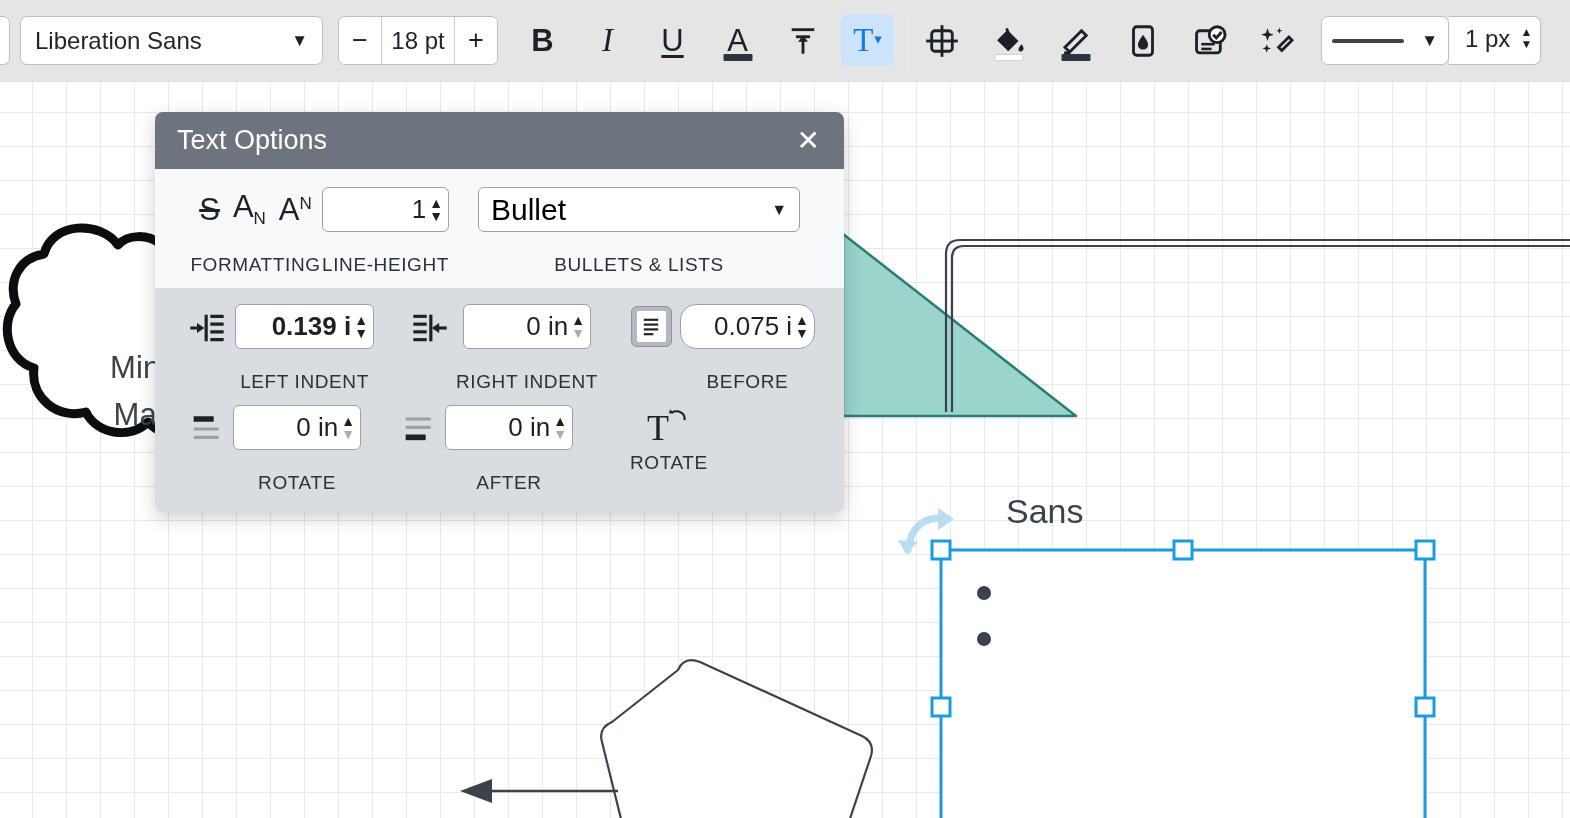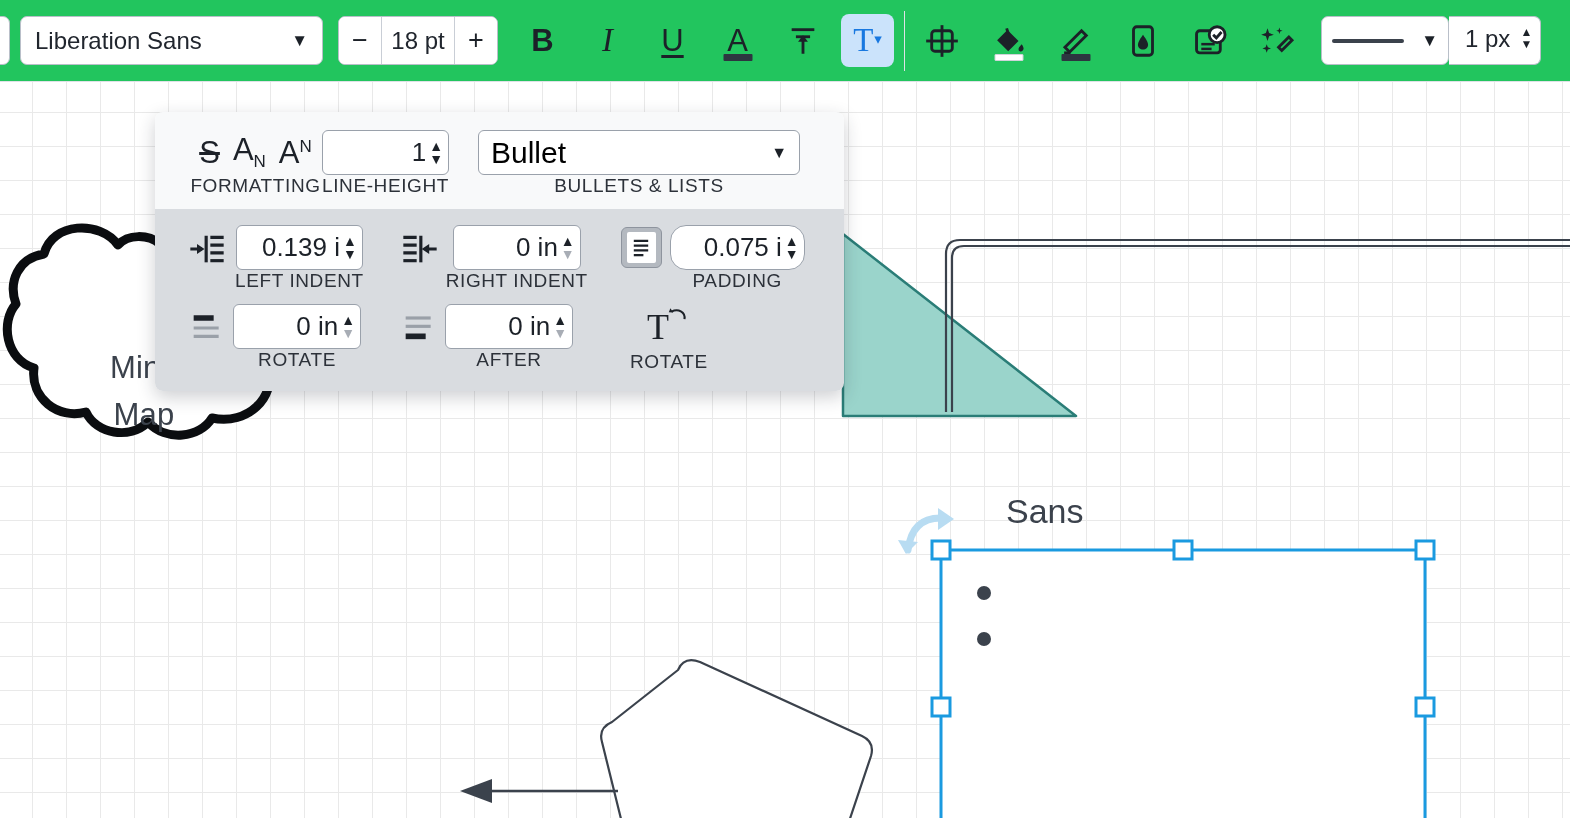--- a/index.html
+++ b/index.html
@@ -24,21 +24,21 @@
   #canvas-svg { position:absolute; left:0; top:0; }
 
   .shape-label {
     position:absolute; color:#3b424c; font-size:31px; line-height:47px;
     text-align:center; white-space:pre-line; letter-spacing:.2px;
   }
 
   
   #toolbar {
     position:absolute; left:0; top:0; width:1570px; height:82px;
-    background:#22c55e; border-bottom:1px solid #dfe2e7;
+    background:#e5e5e5; border-bottom:1px solid #dfe2e7;
     display:flex; align-items:center;
   }
   .tb-sep { width:1px; height:60px; background:#dfe2e7; margin:0 10px; flex:none; }
 
   .ctl {
     border:1px solid #b9bfc9; border-radius:7px; background:#ffffff;
     height:49px; display:flex; align-items:center; flex:none;
   }
   .font-select {
     width:303px; padding:0 14px; justify-content:space-between;
@@ -88,21 +88,21 @@
     padding:0 18px 0 22px; justify-content:space-between;
   }
   #dlg-title { color:#ffffff; font-size:27px; }
   #dlg-close { color:#ffffff; font-size:28px; line-height:1; padding:4px 6px; }
 
   .dlg-sec-top { background:#f8f9fa; padding:18px 0 12px 28px; }
   .dlg-sec-bot { background:#d9dce0; padding:16px 0 18px 32px; }
 
   .row { display:flex; align-items:flex-start; }
   .field { display:flex; flex-direction:column; align-items:center; }
-  .field-label { font-size:19px; color:#2c3139; letter-spacing:.6px; margin-top:0; }
+  .field-label { font-size:19px; color:#2c3139; letter-spacing:.6px; margin-top:22px; }
 
   .numbox {
     border:1px solid #9aa1ab; border-radius:6px; background:#ffffff;
     height:45px; display:flex; align-items:center; padding:0 5px 0 10px;
   }
   .numbox .num { font-size:26px; color:#1c2128; text-align:right; flex:1; }
   .numbox .spin { margin-left:3px; }
   .numbox .spin i { font-size:14px; line-height:10px; }
   .spin i.dim { color:#a8adb5; }
 
@@ -296,20 +296,24 @@
     <span class="px-val">1 px</span>
     <span class="spin">
       <i>▲</i>
       <i>▼</i>
     </span>
   </div>
 </div>
 
 <div id="dialog">
 
+  <div id="dlg-header">
+    <span id="dlg-title">Text Options</span>
+    <span id="dlg-close">✕</span>
+  </div>
 
   <div class="dlg-sec-top">
     <div class="row" style="align-items:flex-start;">
 
       <div class="field" style="width:145px;">
         <div class="row" style="gap:13px; height:45px; align-items:center;">
           <span style="font-size:31px; color:#1c2128; text-decoration:line-through;">S</span>
           <span style="font-size:31px; color:#1c2128;">
             <span>A</span><sub style="font-size:17px;">N</sub>
           </span>
@@ -349,21 +353,21 @@
           <line x1="14" y1="5" x2="22" y2="5" stroke="#1c2128" stroke-width="1.9"></line>
           <line x1="14" y1="9.7" x2="22" y2="9.7" stroke="#1c2128" stroke-width="1.9"></line>
           <line x1="14" y1="14.3" x2="22" y2="14.3" stroke="#1c2128" stroke-width="1.9"></line>
           <line x1="14" y1="19" x2="22" y2="19" stroke="#1c2128" stroke-width="1.9"></line>
           <line x1="11.5" y1="4" x2="11.5" y2="20" stroke="#1c2128" stroke-width="1.9"></line>
           <line x1="2" y1="12" x2="9" y2="12" stroke="#1c2128" stroke-width="1.9"></line>
           <path d="M11 12 L6.5 9 L6.5 15 Z" fill="#1c2128" transform="translate(-0.5,0)"></path>
         </svg>
       </span>
       <div class="field">
-        <div class="numbox" style="width:127px;">
+        <div class="numbox" style="width:139px;font-weight:bold;">
           <span class="num">0.139 i</span>
           <span class="spin">
             <i>▲</i>
             <i>▼</i>
           </span>
         </div>
         <span class="field-label">LEFT INDENT</span>
       </div>
 
       <span class="icn" style="margin:4px 6px 0 36px;">
@@ -399,21 +403,21 @@
         </span>
       </div>
       <div class="field">
         <div class="numbox" style="width:135px;border-radius:16px;">
           <span class="num">0.075 i</span>
           <span class="spin">
             <i>▲</i>
             <i>▼</i>
           </span>
         </div>
-        <span class="field-label">PADDING</span>
+        <span class="field-label">BEFORE</span>
       </div>
     </div>
 
     <div class="row" style="margin-top:12px;">
       <span class="icn" style="margin:4px 6px 0 0;">
         <svg width="40" height="40" viewBox="0 0 24 24">
           <line x1="4" y1="6" x2="16" y2="6" stroke="#1c2128" stroke-width="3.4"></line>
           <line x1="4" y1="12" x2="19" y2="12" stroke="#9aa0a8" stroke-width="1.9"></line>
           <line x1="4" y1="17" x2="19" y2="17" stroke="#9aa0a8" stroke-width="1.9"></line>
         </svg>

